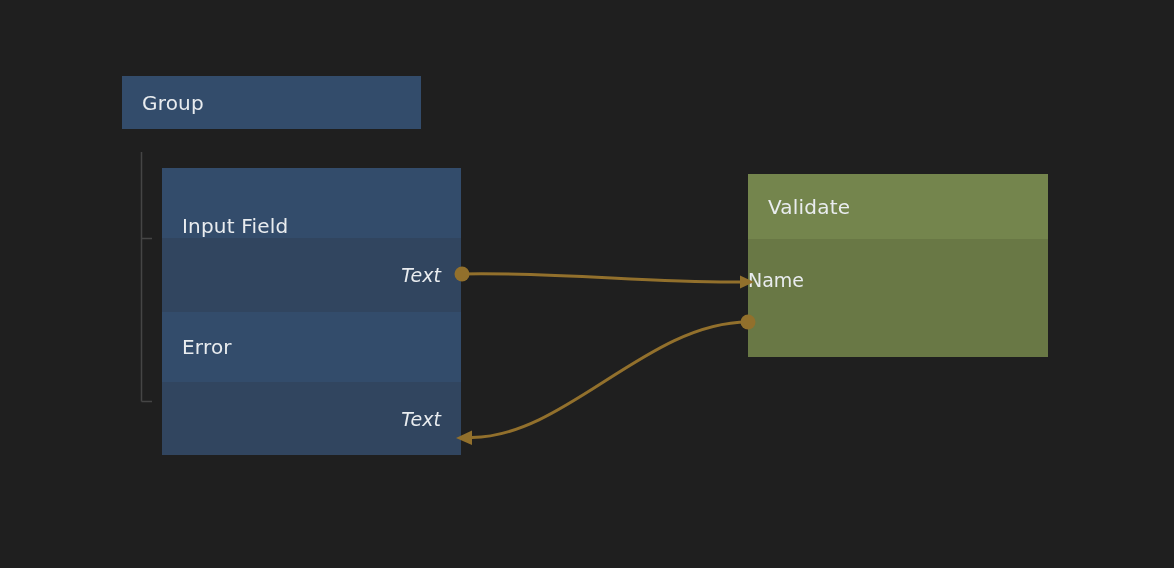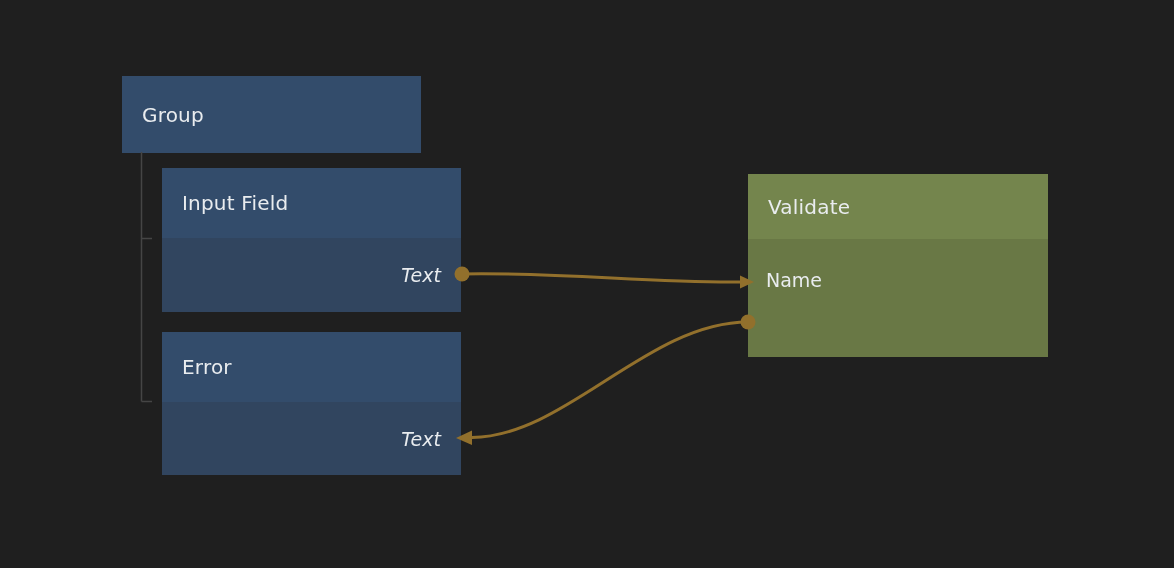--- a/index.html
+++ b/index.html
@@ -32,53 +32,52 @@
   }
   .blue .node-header { background: var(--node-blue-header, #334c6b); }
   .blue .node-body   { background: var(--node-blue-body, #31455f); font-style: italic; }
   .green .node-header { background: var(--node-green-header, #74854d); align-items: center; }
   .green .node-body   { background: var(--node-green-body, #697845); }
 
   
   #node-group {
     left: 122px; top: 76px; width: 299px; height: 72px;
   }
-  #node-group .node-header { height: 77px; align-items: center; }
+  #node-group .node-header { height: 53px; align-items: center; }
 
   
   #node-input-field { left: 162px; top: 168px; width: 299px; }
-  #node-input-field .node-header { height: 70px; }
+  #node-input-field .node-header { height: 70px; align-items: flex-end; }
   #node-input-field .node-body {
     height: 74px;
     display: flex; align-items: center; justify-content: flex-end;
     padding-right: 20px;
     font-size: 19px;
   }
 
   
-  #node-error { left: 162px; top: 332px; width: 299px; }
+  #node-error { left: 162px; top: 312px; width: 299px; }
   #node-error .node-header { height: 70px; }
   #node-error .node-body {
     height: 73px;
     display: flex; align-items: center; justify-content: flex-end;
     padding-right: 20px;
     font-size: 19px;
   }
 
   
   #node-validate { left: 748px; top: 174px; width: 300px; }
   #node-validate .node-header { height: 65px; }
   #node-validate .node-body {
     height: 118px;
     padding-top: 21px;
   }
   #node-validate .port-row {
     height: 40px;
     display: flex; align-items: center;
-    padding-left: 18px;
     font-size: 19px;
   }
 
   
   #wire-overlay {
     position: absolute;
     left: 0; top: 0;
     width: 1174px; height: 568px;
     pointer-events: none;
   }

